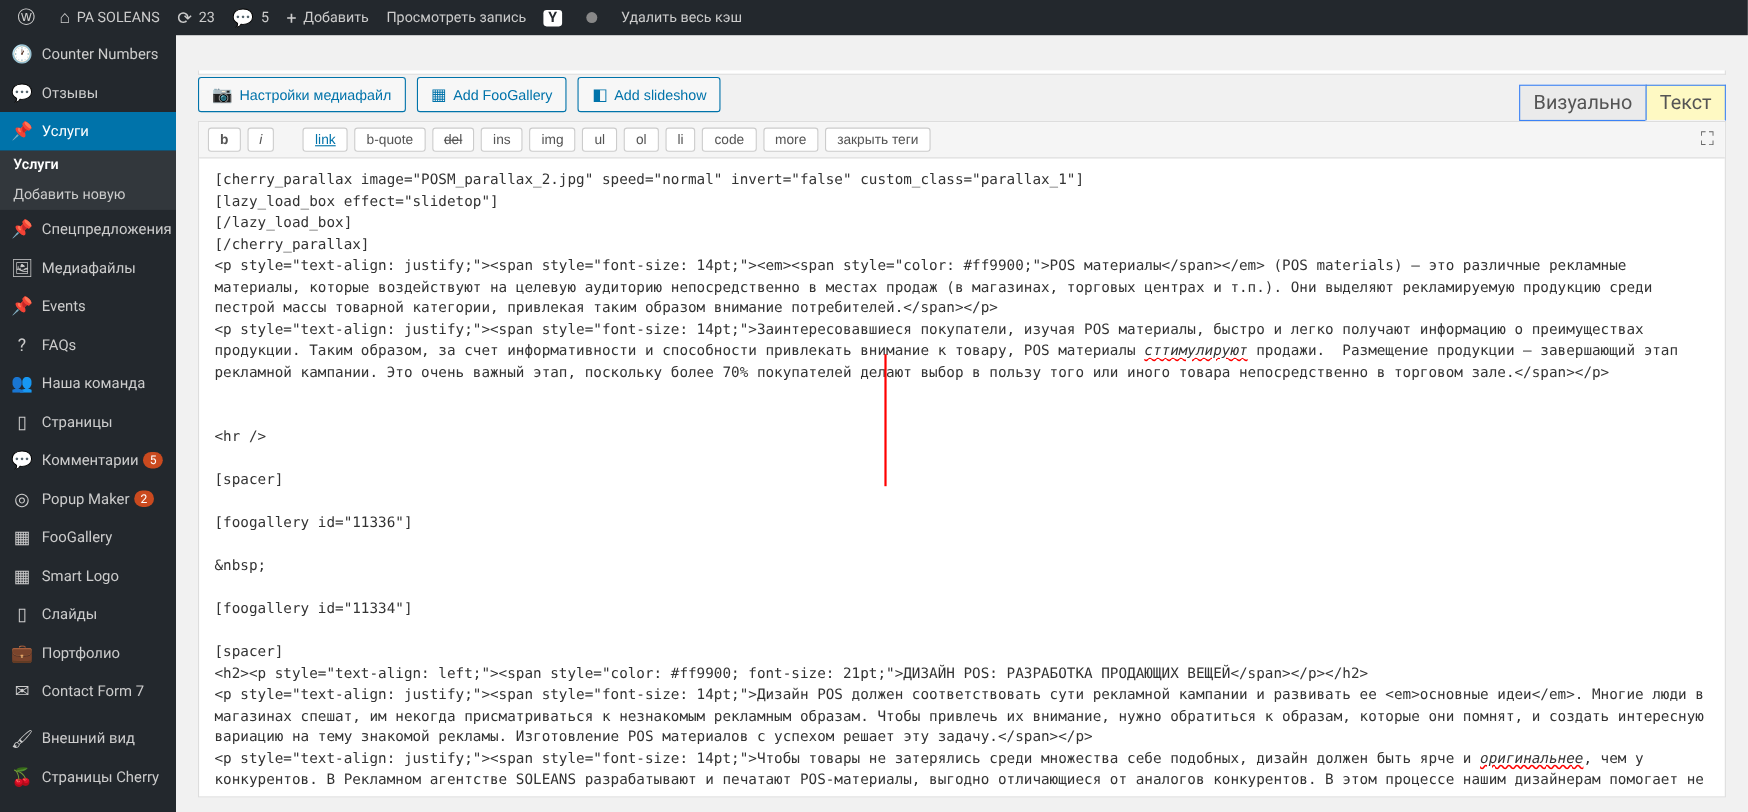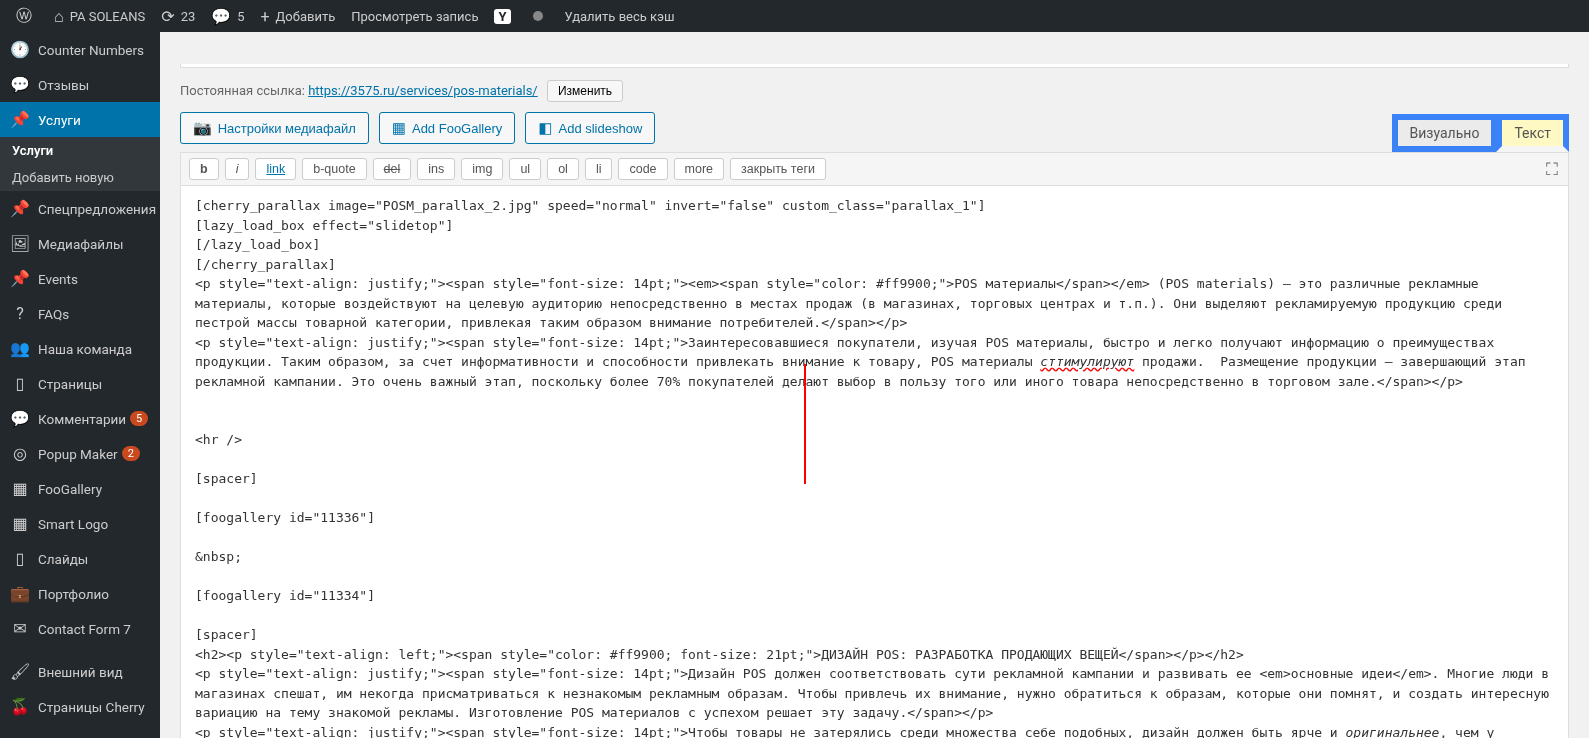--- a/index.html
+++ b/index.html
@@ -26,27 +26,27 @@
 .main { margin-left: 160px; margin-top: 32px; padding: 0 20px 20px 20px; }
 .permalink-row { padding: 10px 0; font-size: 13px; color: #666; }
 .permalink-row a { color: #0073aa; text-decoration: underline; }
 .permalink-btn { border: 1px solid #ccc; background: #f7f7f7; padding: 3px 10px; font-size: 12px; border-radius: 3px; margin-left: 6px; cursor: pointer; }
 
 .media-buttons { display: flex; gap: 10px; align-items: center; margin-bottom: 8px; }
 .media-btn { border: 1px solid #0073aa; color: #0073aa; background: #f7f7f7; padding: 6px 12px; font-size: 13px; border-radius: 3px; cursor: pointer; display: flex; align-items: center; gap: 6px; }
 .media-btn .mi { font-size: 15px; }
 
 .editor-tabs { display: flex; justify-content: flex-end; border-bottom: 1px solid #ddd; margin-bottom: -1px; }
-.editor-tab { padding: 5px 12px; border: 6px solid #3b82f6; background: #ebebeb; color: #555; cursor: pointer; font-size: 14px; margin-left: -1px; }
+.editor-tab { padding: 5px 12px; border: 1px solid #3b82f6; background: #ebebeb; color: #555; cursor: pointer; font-size: 18px; margin-left: -1px; }
 .editor-tab.active { background: #fef9c3; border-bottom-color: #f5f5f5; color: #555; }
 
 .editor-wrap { border: 1px solid #ddd; background: #fff; }
 .quicktags { background: #f5f5f5; border-bottom: 1px solid #ddd; padding: 5px 8px; display: flex; gap: 6px; align-items: center; position: relative; }
 .qt-btn { border: 1px solid #ccc; background: #fff; padding: 3px 10px; font-size: 12.5px; border-radius: 3px; cursor: pointer; color: #555; }
-.qt-btn.link { color: #0073aa; text-decoration: underline; }
+.qt-btn.link { color: #0073aa; text-decoration: underline; margin-left: 20px; }
 .qt-btn.del { text-decoration: line-through; text-align: right; }
 .dist-free { position: absolute; right: 10px; top: 6px; font-size: 17px; color: #666; cursor: pointer; }
 
 .editor-content { font-family: Consolas, Monaco, monospace; font-size: 13px; line-height: 1.5; color: #333; padding: 10px 14px; white-space: pre-wrap; word-wrap: break-word; overflow: hidden; position: relative; height: 580px; border: none; width: 100%; resize: none; outline: none; }
 .sp-err { text-decoration: underline wavy red; font-style: italic; }
 .cursor-line { position: absolute; width: 2px; background: red; pointer-events: none; z-index: 5; }
 </style>
 </head>
 <body>
 
@@ -165,25 +165,20 @@
       <span>Внешний вид</span>
     </div>
   <div class="sidebar-item">
       <span class="ico">🍒</span>
       <span>Страницы Cherry</span>
     </div>
 </div>
 
 <div class="main">
   <div style="border:1px solid #ddd; border-top:none; height:4px; background:#fff; margin-bottom:2px;"></div>
-  <div class="permalink-row">
-    <span>Постоянная ссылка:</span>
-    <a href="#">https://3575.ru/services/pos-materials/</a>
-    <button class="permalink-btn">Изменить</button>
-  </div>
 
   <div style="display:flex; justify-content:space-between; align-items:flex-end;">
     <div class="media-buttons">
       <button class="media-btn">
           <span class="mi">📷</span>
           <span>Настройки медиафайл</span>
         </button>
       <button class="media-btn">
           <span class="mi">▦</span>
           <span>Add FooGallery</span>

